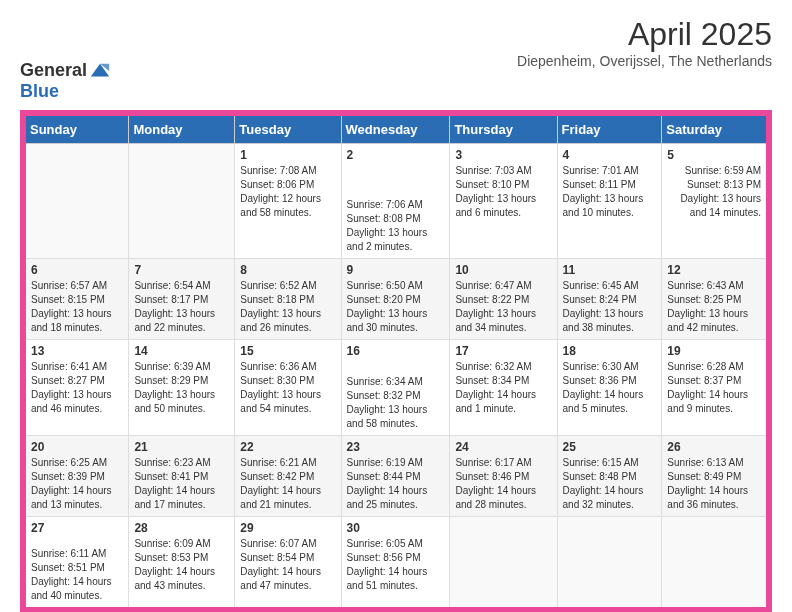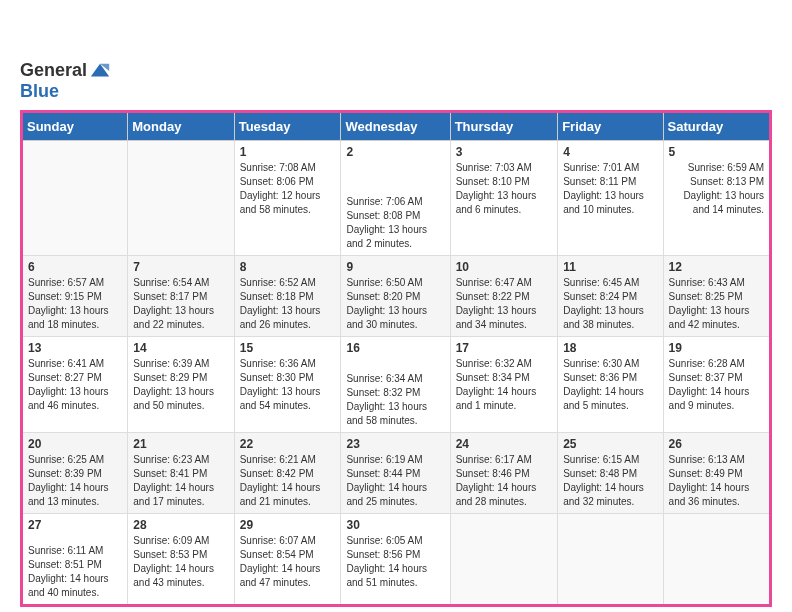--- a/index.html
+++ b/index.html
@@ -41,21 +41,21 @@
       color: #333;
       font-weight: normal;
     }
     .location-title {
       font-size: 14px;
       color: #555;
     }
     .calendar {
       width: 100%;
       border-collapse: collapse;
-      border: 3px solid #ec4899;
+      border: 6px solid #ec4899;
     }
     .calendar th {
       background: #2a6db5;
       color: #fff;
       padding: 6px 4px;
       font-size: 13px;
       text-align: left;
       border: 1px solid #ccc;
     }
     .calendar td {
@@ -91,20 +91,24 @@
     <div>
       <div class="logo-text">
         <span class="logo-general">General</span><svg class="logo-icon" viewBox="0 0 24 24" style="display:inline-block;vertical-align:middle;">
             <polygon points="2,18 12,4 22,18" fill="#2a6db5"></polygon>
             <polygon points="12,4 22,4 22,12" fill="#2a6db5" opacity="0.7"></polygon>
           </svg><br>
         <span class="logo-blue">Blue</span>
       </div>
     </div>
   </div>
+  <div class="title-area">
+    <div class="month-title">April 2025</div>
+    <div class="location-title">Diepenheim, Overijssel, The Netherlands</div>
+  </div>
 </div>
 
 <table class="calendar">
   <thead>
     <tr>
     <th>Sunday</th>
         <th>Monday</th>
         <th>Tuesday</th>
         <th>Wednesday</th>
         <th>Thursday</th>
@@ -149,21 +153,21 @@
           <div class="cell-info" style="white-space: pre-line; text-align: right;">Sunrise: 6:59 AM
 Sunset: 8:13 PM
 Daylight: 13 hours
 and 14 minutes.</div>
         </td>
       </tr>
       <tr class="row-alt">
         <td>
           <span class="day-num">6</span>
           <div class="cell-info" style="white-space: pre-line;">Sunrise: 6:57 AM
-Sunset: 9:15 PM
+Sunset: 8:15 PM
 Daylight: 13 hours
 and 18 minutes.</div>
         </td>
         <td>
           <span class="day-num">7</span>
           <div class="cell-info" style="white-space: pre-line;">Sunrise: 6:54 AM
 Sunset: 8:17 PM
 Daylight: 13 hours
 and 22 minutes.</div>
         </td>

